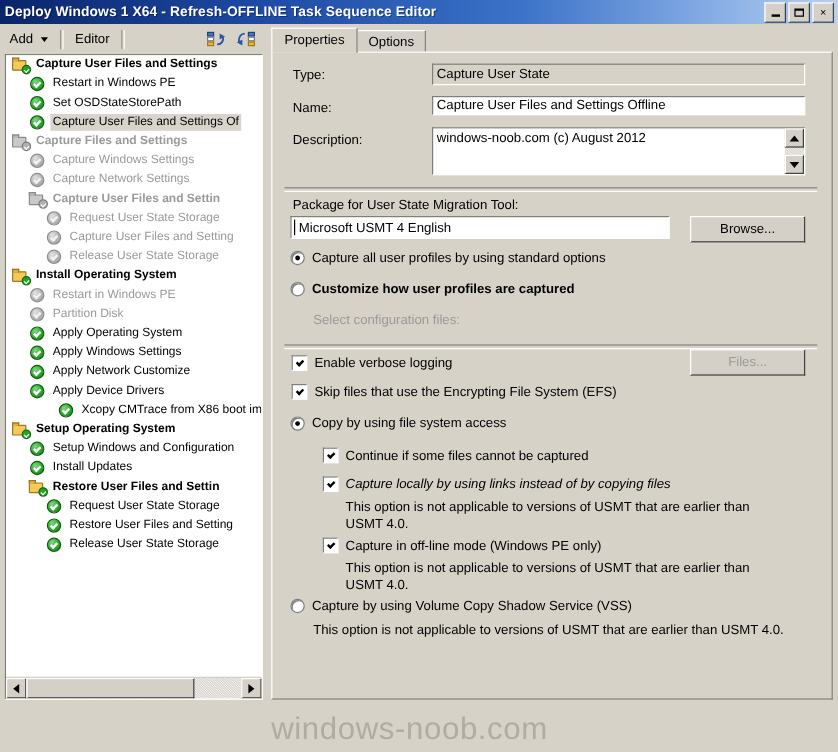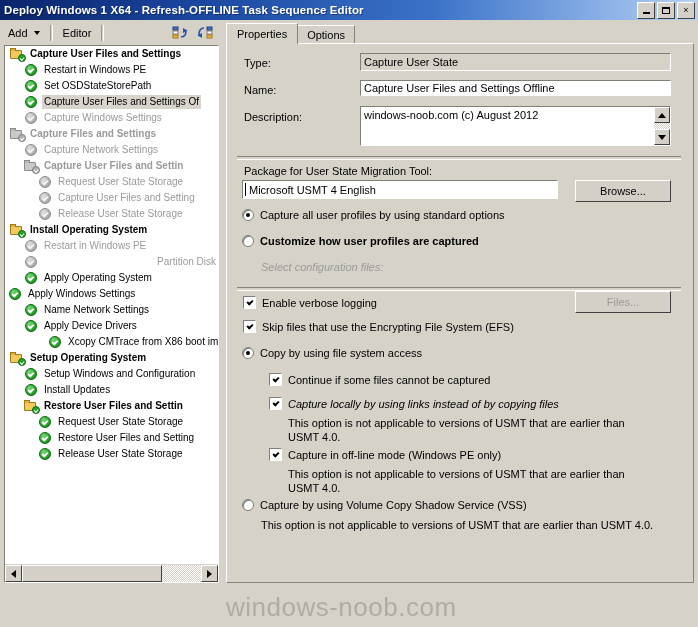--- a/index.html
+++ b/index.html
@@ -224,21 +224,21 @@
   }
   .tabbody {
     position: absolute; left: 226px; top: 43px;
     width: 468px; height: 540px;
     background: #d6d2c8;
     border: 1px solid;
     border-color: #ffffff #85827a #85827a #ffffff;
     box-sizing: border-box;
   }
   .lab { font-size: 11px; color: #000; }
-  .lab.dim { color: #9a9a9a; font-style: italic; }
+  .lab.dim { color: #9a9a9a; }
 
   .field {
     background: #ffffff;
     border: 1px solid;
     border-color: #7f7f76 #ffffff #ffffff #7f7f76;
     box-sizing: border-box;
     font-size: 11px;
     padding: 2px 3px;
     display: flex; align-items: center;
     overflow: hidden;
@@ -398,30 +398,30 @@
           <span class="lbl">Restart in Windows PE</span>
         </div>
         <div class="tnode" style="padding-left: 18px;">
           <span class="ico step"></span>
           <span class="lbl">Set OSDStateStorePath</span>
         </div>
         <div class="tnode sel" style="padding-left: 18px;">
           <span class="ico step"></span>
           <span class="lbl">Capture User Files and Settings Of</span>
         </div>
+        <div class="tnode group dim" style="padding-left: 4px;">
+          <span class="ico folder dim">
+            <i class="badge"></i>
+          </span>
+          <span class="lbl">Capture Files and Settings</span>
+        </div>
         <div class="tnode dim" style="padding-left: 18px;">
           <span class="ico step dim"></span>
           <span class="lbl">Capture Windows Settings</span>
         </div>
-        <div class="tnode group dim" style="padding-left: 4px;">
-          <span class="ico folder dim">
-            <i class="badge"></i>
-          </span>
-          <span class="lbl">Capture Files and Settings</span>
-        </div>
         <div class="tnode dim" style="padding-left: 18px;">
           <span class="ico step dim"></span>
           <span class="lbl">Capture Network Settings</span>
         </div>
         <div class="tnode group dim" style="padding-left: 18px;">
           <span class="ico folder dim">
             <i class="badge"></i>
           </span>
           <span class="lbl">Capture User Files and Settin</span>
         </div>
@@ -440,35 +440,35 @@
         <div class="tnode group" style="padding-left: 4px;">
           <span class="ico folder">
             <i class="badge"></i>
           </span>
           <span class="lbl">Install Operating System</span>
         </div>
         <div class="tnode dim" style="padding-left: 18px;">
           <span class="ico step dim"></span>
           <span class="lbl">Restart in Windows PE</span>
         </div>
-        <div class="tnode dim" style="padding-left: 18px; justify-content: space-between;">
+        <div class="tnode dim" style="padding-left: 18px;">
           <span class="ico step dim"></span>
           <span class="lbl">Partition Disk</span>
         </div>
         <div class="tnode" style="padding-left: 18px;">
           <span class="ico step"></span>
           <span class="lbl">Apply Operating System</span>
         </div>
-        <div class="tnode" style="padding-left: 2px;">
+        <div class="tnode" style="padding-left: 18px;">
           <span class="ico step"></span>
           <span class="lbl">Apply Windows Settings</span>
         </div>
         <div class="tnode" style="padding-left: 18px;">
           <span class="ico step"></span>
-          <span class="lbl">Name Network Settings</span>
+          <span class="lbl">Apply Network Customize</span>
         </div>
         <div class="tnode" style="padding-left: 18px;">
           <span class="ico step"></span>
           <span class="lbl">Apply Device Drivers</span>
         </div>
         <div class="tnode" style="padding-left: 18px; margin-left: 24px;">
           <span class="ico step"></span>
           <span class="lbl">Xcopy CMTrace from X86 boot ima</span>
         </div>
         <div class="tnode group" style="padding-left: 4px;">

